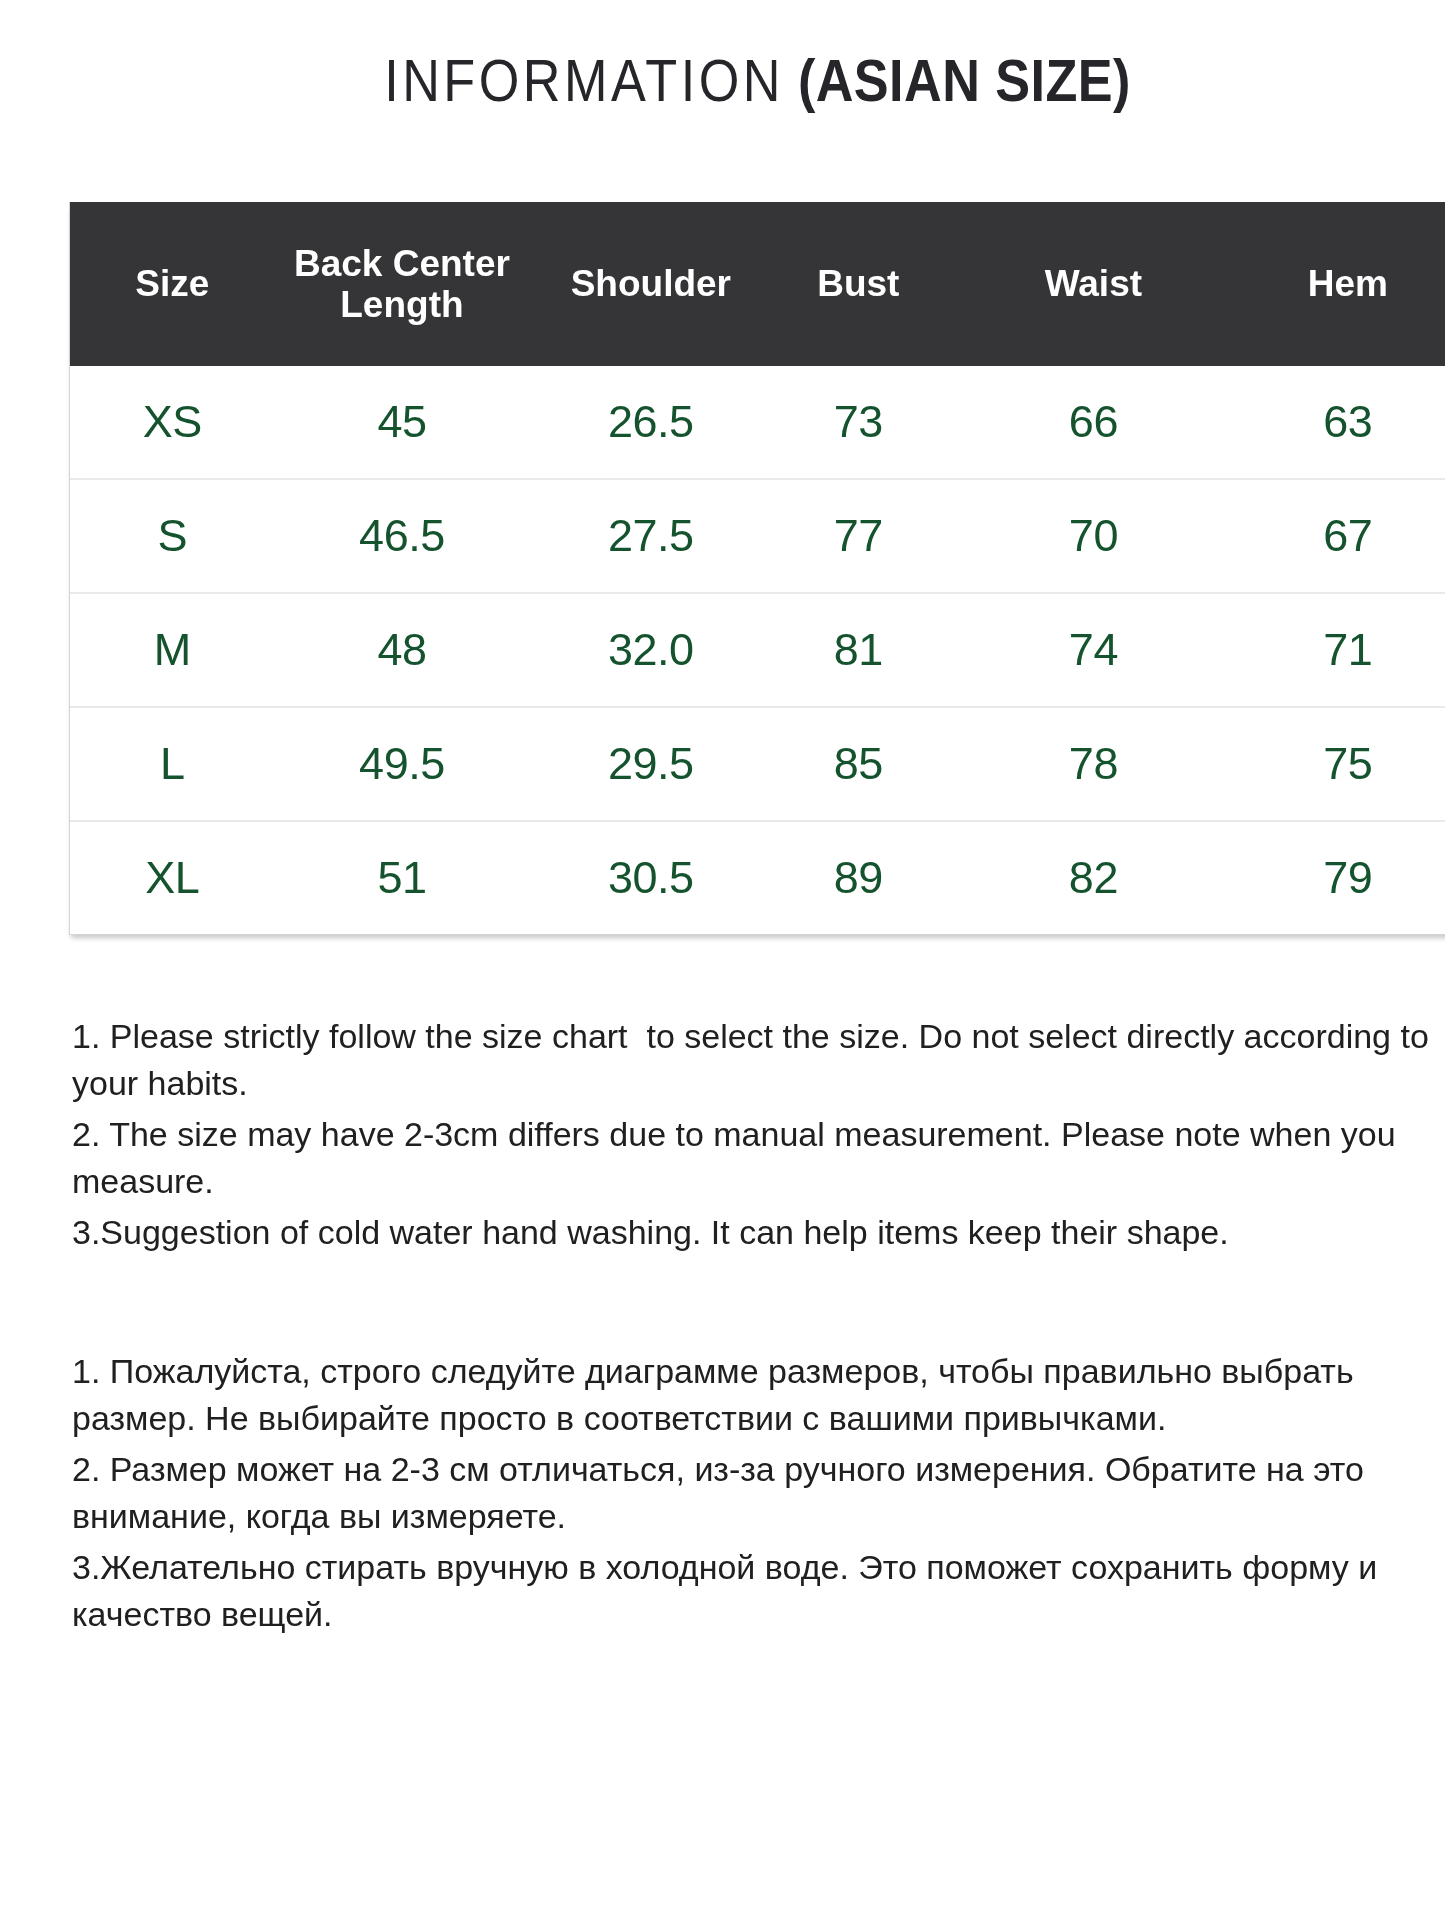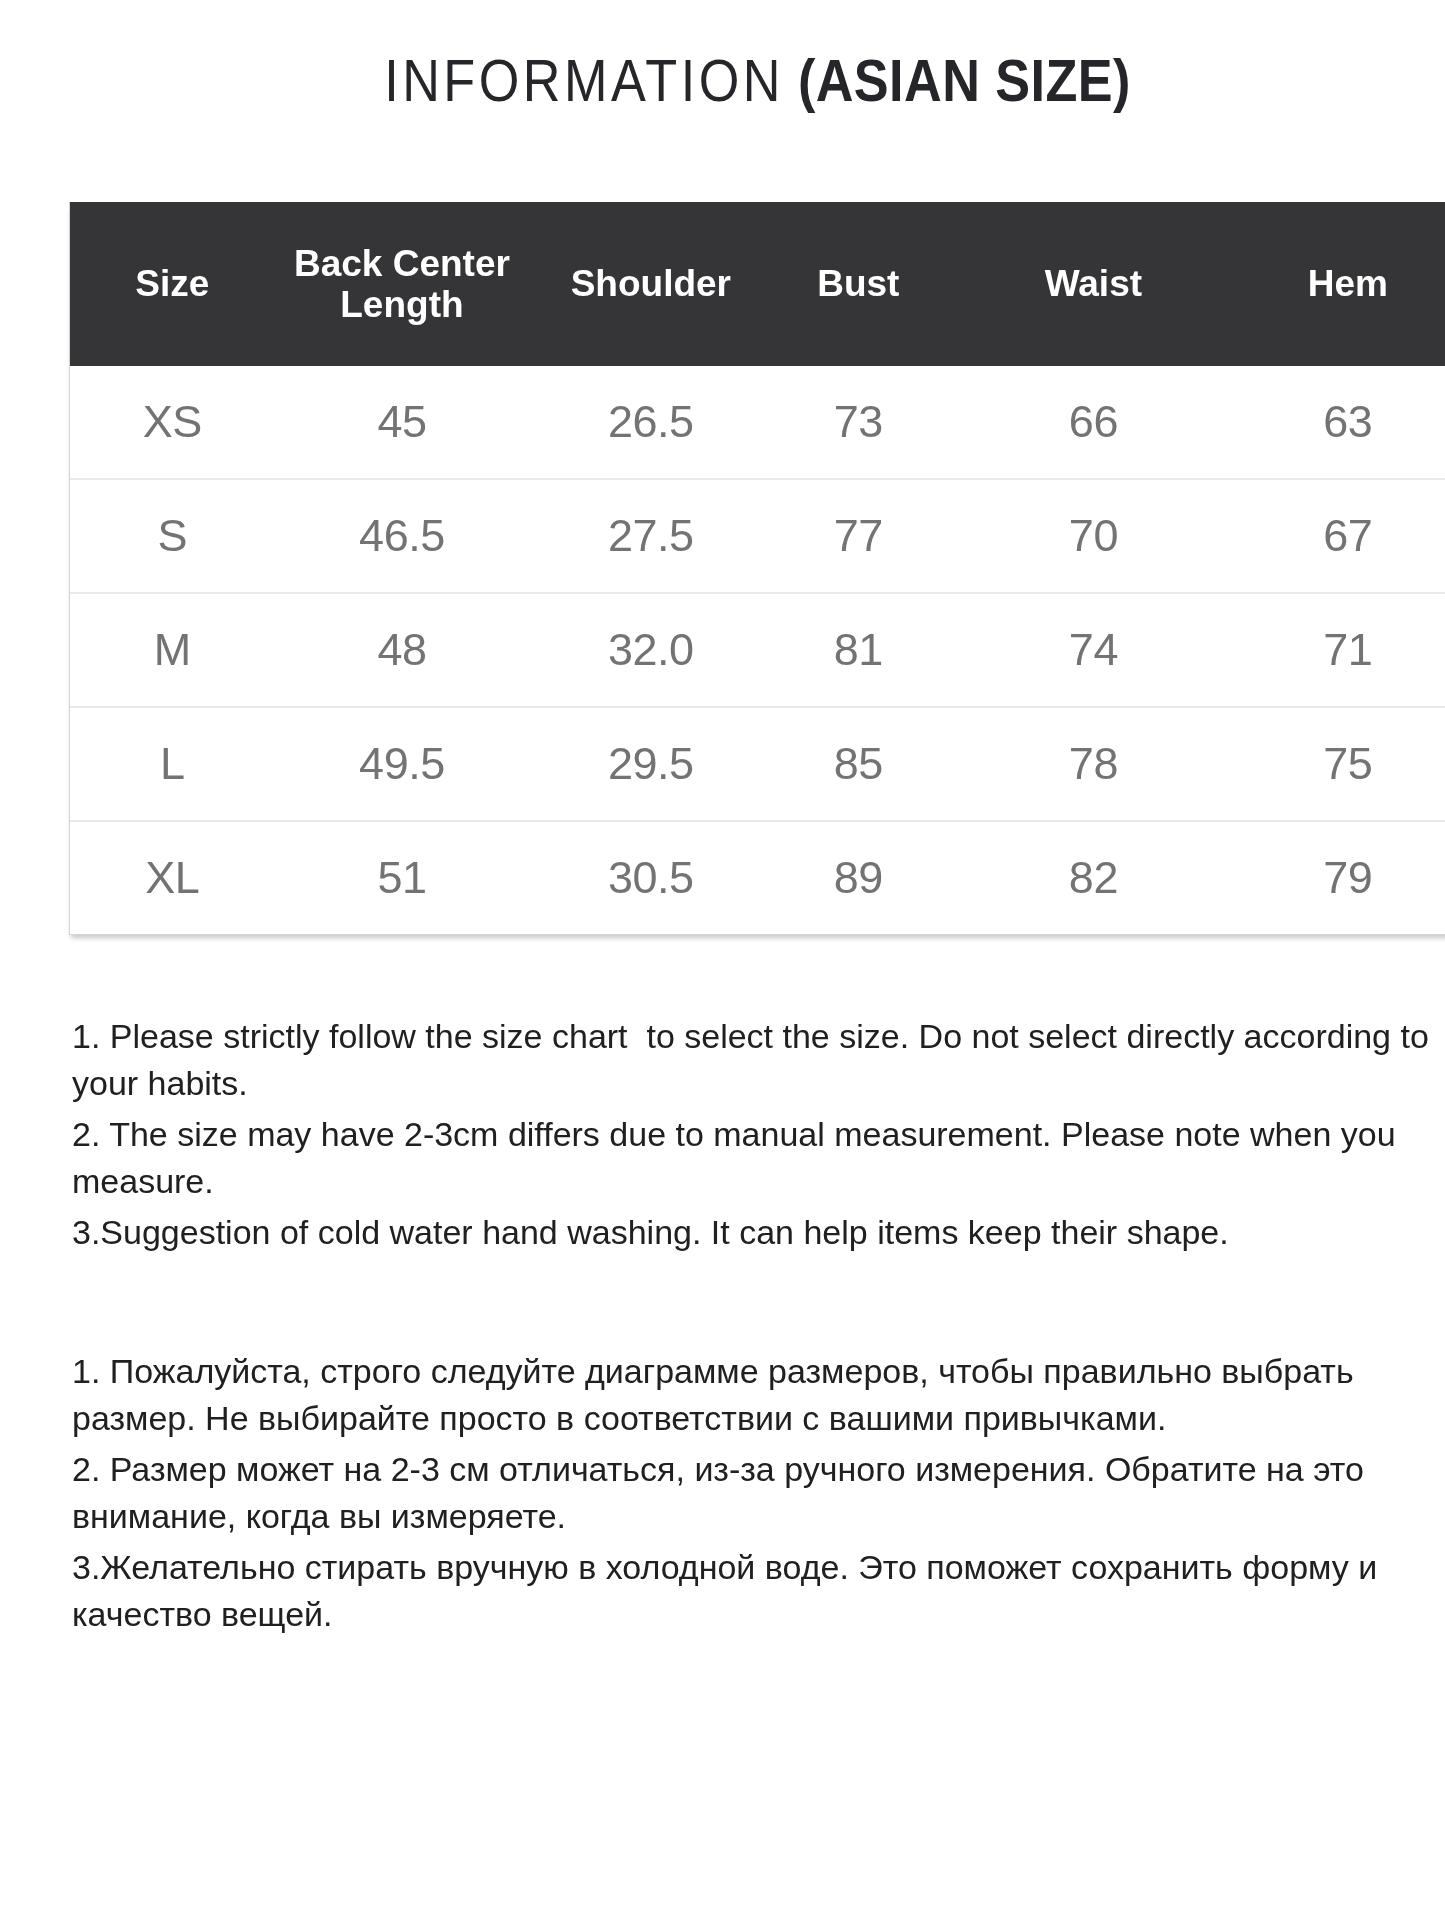--- a/index.html
+++ b/index.html
@@ -61,21 +61,21 @@
     text-align: center;
     padding: 0 10px;
   }
   .size-table tbody td {
     height: 110px;
     text-align: center;
     vertical-align: middle;
     font-size: 45px;
     font-weight: 400;
     letter-spacing: -0.5px;
-    color: #737373;
+    color: #14532d;
   }
   .size-table tbody tr + tr td {
     border-top: 2px solid #e9e9e9;
   }
 
   
   .notes {
     margin: 78px 28px 0 33px;
   }
   .note-heading {

